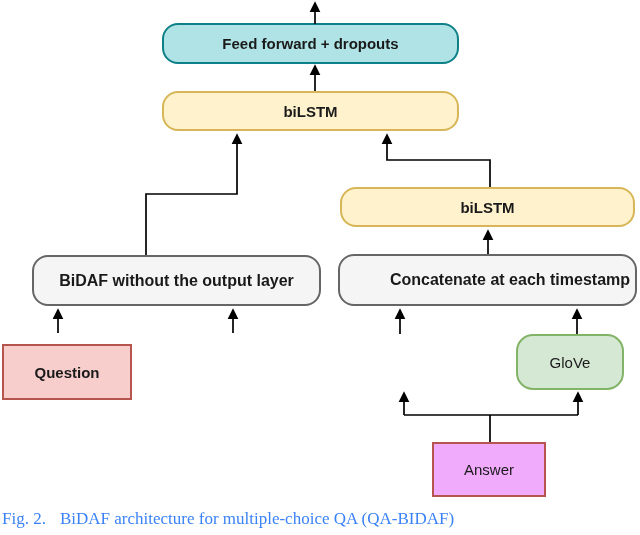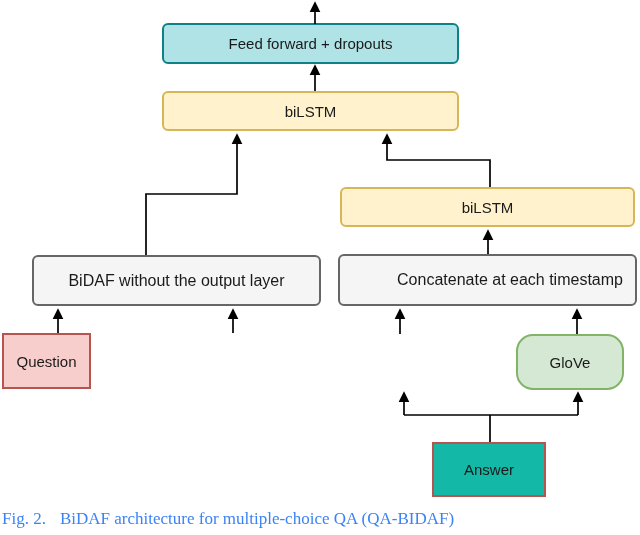--- a/index.html
+++ b/index.html
@@ -9,28 +9,28 @@
     overflow:hidden;
   }
   .canvas{position:absolute;left:0;top:0;width:640px;height:535px;}
   .node{
     position:absolute;box-sizing:border-box;
     border:2px solid #888;background:#eee;
     display:flex;align-items:center;justify-content:center;
     font-size:15px;color:#1a1a1a;text-align:center;
     white-space:nowrap;
   }
-  .rounded{border-radius:6px;}
+  .rounded{border-radius:16px;font-weight:bold;}
   
   #n-feed-forward {left:162px;top:23px; width:297px;height:41px;}
   #n-bilstm-top   {left:162px;top:91px; width:297px;height:40px;}
   #n-bilstm-right {left:340px;top:187px;width:295px;height:40px;}
   #n-bidaf        {left:4px;  top:255px;width:289px;height:51px;font-size:16px;margin-left:28px;}
   #n-concatenate  {left:338px;top:254px;width:299px;height:52px;font-size:16px;padding-left:45px;}
-  #n-question     {left:2px;  top:333px;width:89px;height:56px;}
+  #n-question     {left:2px;  top:344px;width:130px;height:56px;font-weight:bold;}
   #n-context      {left:178px;top:333px;width:114px;height:56px;}
   #n-char-cnn     {left:339px;top:334px;width:131px;height:56px;}
   #n-glove        {left:516px;top:334px;width:108px;height:56px;border-radius:17px;}
   #n-answer       {left:432px;top:442px;width:114px;height:55px;}
   svg.wires{position:absolute;left:0;top:0;pointer-events:none;}
   svg.wires path{fill:none;stroke:#000;stroke-width:1.7px;}
   svg.wires marker path{fill:#000;stroke:none;}
   .caption{
     position:absolute;left:2px;top:509px;width:630px;
     font-family:"Liberation Serif","DejaVu Serif",serif;
@@ -66,21 +66,21 @@
   <div class="node" id="n-question" style="background: rgb(248, 206, 204); border-color: rgb(184, 84, 80);">
     <span>Question</span>
   </div>
 
 
 
   <div class="node" id="n-glove" style="background: rgb(213, 232, 212); border-color: rgb(130, 179, 102);">
     <span>GloVe</span>
   </div>
 
-  <div class="node" id="n-answer" style="background: #14b8a6; border-color: rgb(184, 84, 80);">
+  <div class="node" id="n-answer" style="background: #f0abfc; border-color: rgb(184, 84, 80);">
     <span>Answer</span>
   </div>
 
   <svg class="wires" width="640" height="535" viewBox="0 0 640 535">
     <defs>
       <marker id="ah" viewBox="0 0 10 10" refX="8.5" refY="5" markerWidth="6.5" markerHeight="6.5" orient="auto-start-reverse">
         <path d="M0,0 L10,5 L0,10 z" style="fill: rgb(0, 0, 0);"></path>
       </marker>
     </defs>
     <path d="M315,24 V3" marker-end="url(#ah)" style="stroke: rgb(0, 0, 0);"></path>

